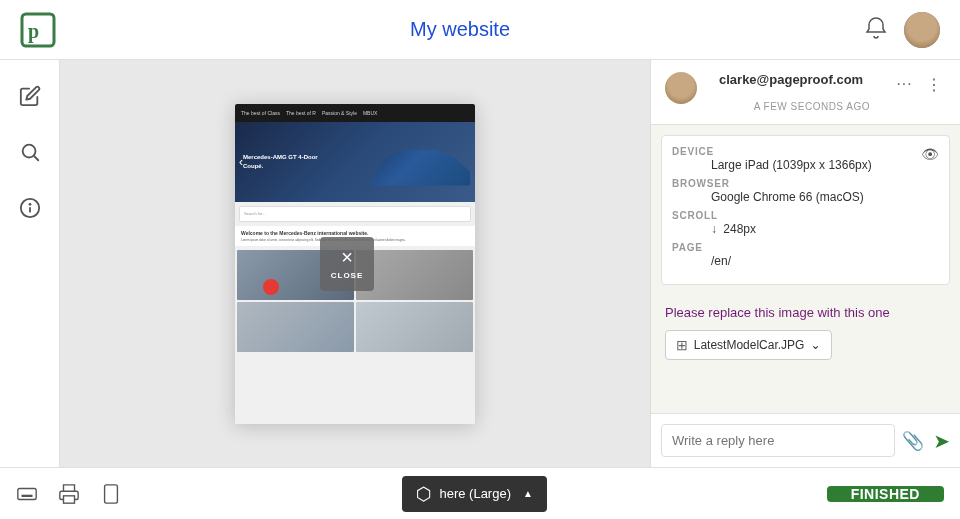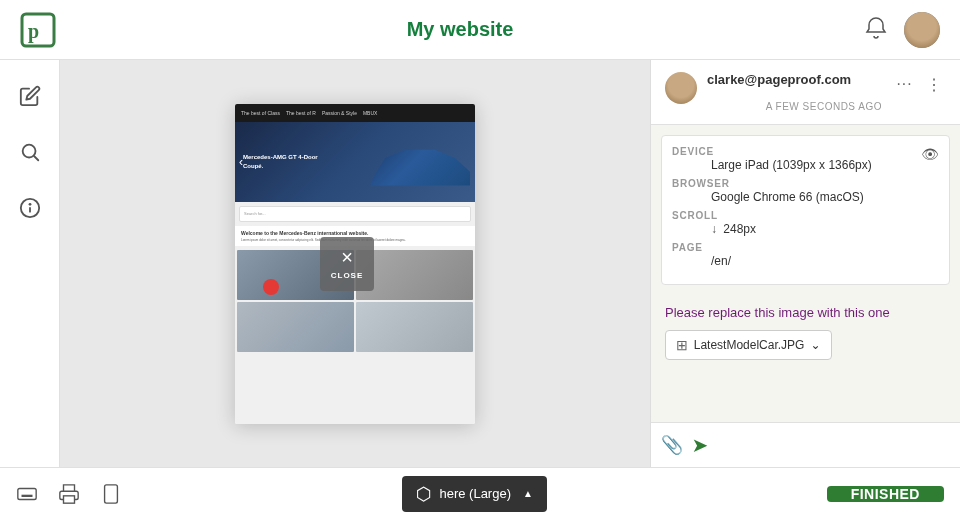--- a/index.html
+++ b/index.html
@@ -23,22 +23,22 @@
       padding: 0 20px;
       border-bottom: 1px solid #e0e0e0;
       flex-shrink: 0;
     }
     .header-logo {
       width: 36px;
       height: 36px;
     }
     .header-title {
       font-size: 20px;
-      font-weight: 700;
-      color: #15803d;
+      font-weight: 400;
+      color: #1d4ed8;
     }
     .header-right {
       display: flex;
       align-items: center;
       gap: 16px;
     }
     .bell-icon svg {
       width: 24px;
       height: 24px;
       fill: none;
@@ -276,21 +276,21 @@
       display: flex;
       flex-direction: column;
       flex-shrink: 0;
       overflow: hidden;
     }
     .comment-header {
       background: #fff;
       padding: 12px 14px;
       display: flex;
       align-items: flex-start;
-      gap: 10px;
+      gap: 22px;
       border-bottom: 1px solid #e0e0e0;
     }
     .commenter-avatar {
       width: 32px;
       height: 32px;
       border-radius: 50%;
       background: radial-gradient(circle at 50% 40%, #c8a882 50%, #8b6c42 100%);
       flex-shrink: 0;
     }
     .commenter-info {
@@ -607,20 +607,21 @@
     <div class="comment-body">
       <div class="comment-text">Please replace this image with this one</div>
       <div class="attachment-badge">
         <span class="attachment-badge-icon">⊞</span>
         <span>LatestModelCar.JPG</span>
         <span>⌄</span>
       </div>
     </div>
 
     <div class="reply-area">
+      <input class="reply-input" type="text" placeholder="Write a reply here" style="">
       <span class="reply-attach">📎</span>
       <span class="reply-send">➤</span>
     </div>
   </div>
 
 </div>
 
 <div class="bottom-toolbar">
   <div class="bottom-left">
     <div class="bottom-icon">

